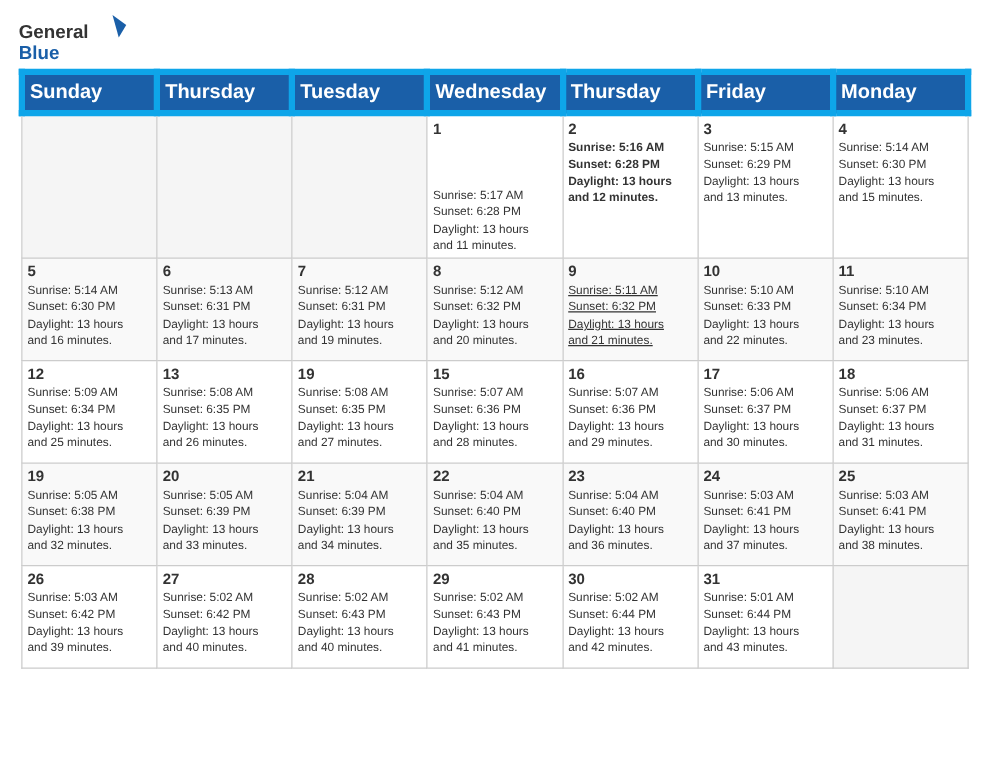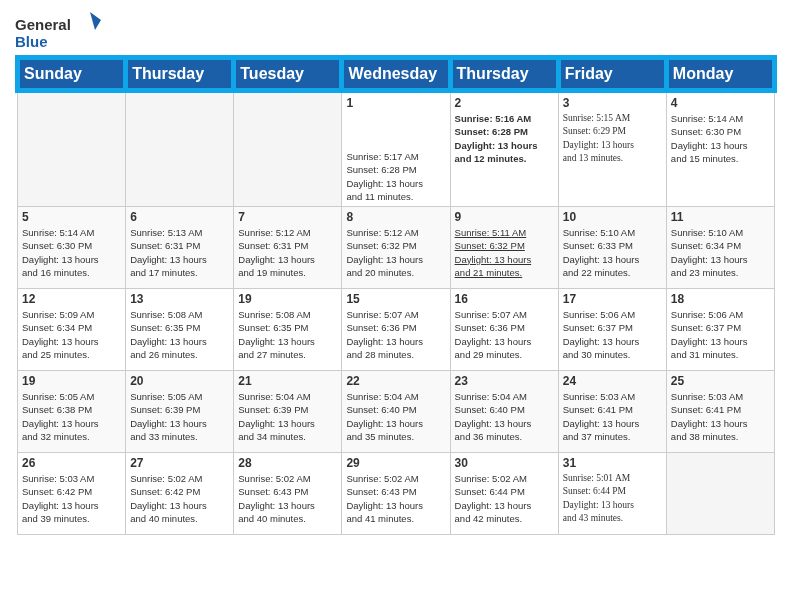--- a/index.html
+++ b/index.html
@@ -122,21 +122,21 @@
           </td>
           <td>
             <span class="day-num">2</span>
             <div class="day-info" style="white-space: pre-line; font-weight: bold;">Sunrise: 5:16 AM
 Sunset: 6:28 PM
 Daylight: 13 hours
 and 12 minutes.</div>
           </td>
           <td>
             <span class="day-num">3</span>
-            <div class="day-info" style="white-space: pre-line; font-family: Liberation Serif, serif;">Sunrise: 5:15 AM
+            <div class="day-info" style="white-space: pre-line;">Sunrise: 5:15 AM
 Sunset: 6:29 PM
 Daylight: 13 hours
 and 13 minutes.</div>
           </td>
           <td>
             <span class="day-num">4</span>
             <div class="day-info" style="white-space: pre-line;">Sunrise: 5:14 AM
 Sunset: 6:30 PM
 Daylight: 13 hours
 and 15 minutes.</div>
@@ -326,21 +326,21 @@
           </td>
           <td>
             <span class="day-num">30</span>
             <div class="day-info" style="white-space: pre-line;">Sunrise: 5:02 AM
 Sunset: 6:44 PM
 Daylight: 13 hours
 and 42 minutes.</div>
           </td>
           <td>
             <span class="day-num">31</span>
-            <div class="day-info" style="white-space: pre-line; font-family: Liberation Serif, serif;">Sunrise: 5:01 AM
+            <div class="day-info" style="white-space: pre-line;">Sunrise: 5:01 AM
 Sunset: 6:44 PM
 Daylight: 13 hours
 and 43 minutes.</div>
           </td>
           <td class="empty"></td>
         </tr>
       </tbody>
   </table>
 </div>
 

